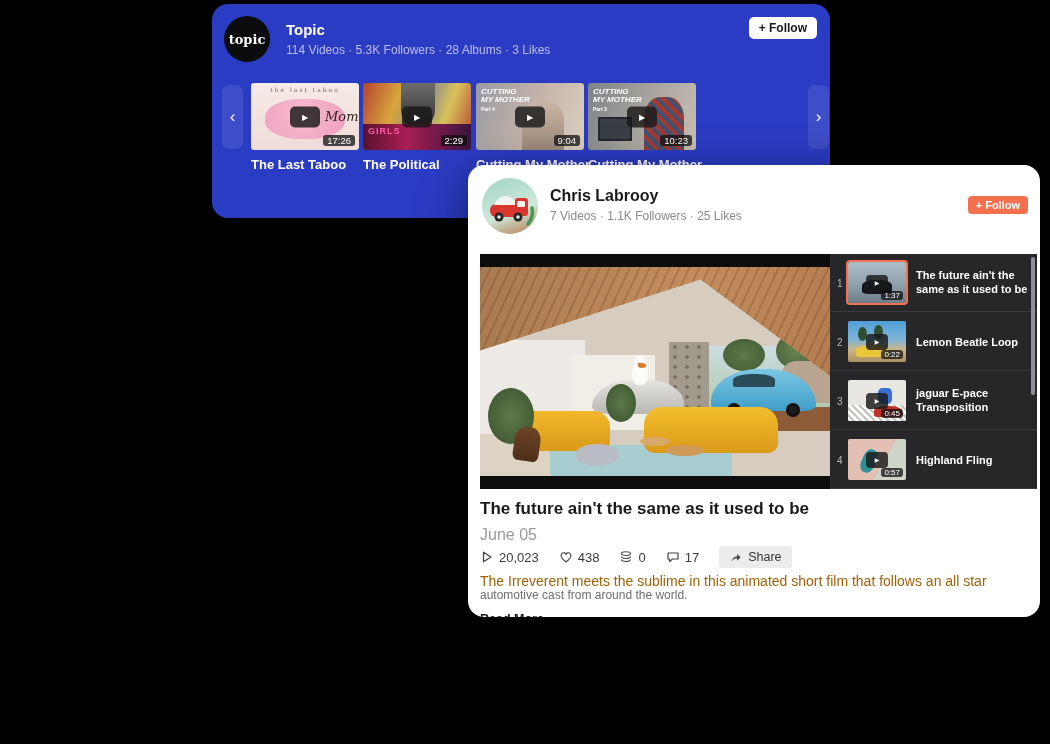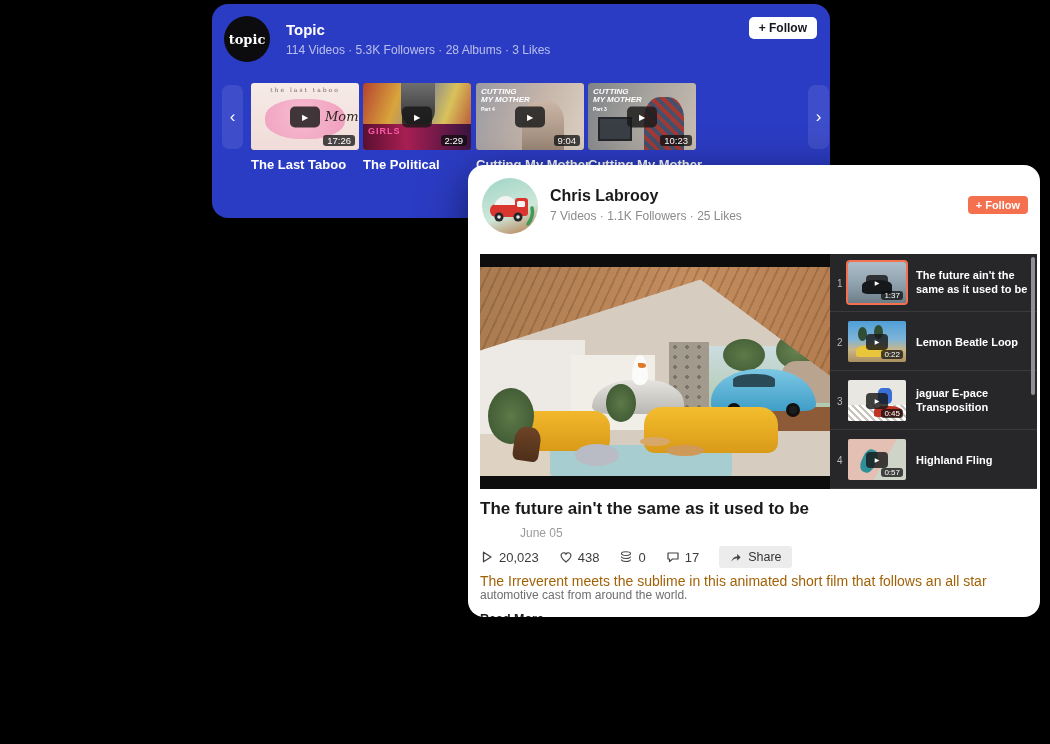--- a/index.html
+++ b/index.html
@@ -49,21 +49,21 @@
   .plitem { position:absolute; left:0; width:207px; height:58px; border-bottom:1px solid #3a3a3e; }
   .plidx { position:absolute; left:7px; top:24px; color:#b9b9bd; font-size:10px; }
   .plthumb { position:absolute; left:18px; top:8px; width:58px; height:41px; border-radius:2px; overflow:hidden; background:#555; }
   .plthumb.active { outline:2px solid #f4704f;padding-left:8px; }
   .plthumb .badge { right:3px; bottom:3px; font-size:8px; padding:0 3px; }
   .plthumb .playov { width:22px; height:16px; border-radius:4px; font-size:6px; }
   .pltitle { position:absolute; left:86px; top:14px; width:112px; color:#fff; font-size:11px;
              font-weight:bold; line-height:1.3; }
   .plscroll { position:absolute; right:2px; top:3px; width:4px; height:138px; background:#90909a; border-radius:2px; }
   .vid-title { left:12px; top:334px; color:#1a1a1a; font-size:17px; font-weight:bold; }
-  .vid-date { left:12px; top:361px; color:#9b9b9b; font-size:12px;margin-left:40px; }
+  .vid-date { left:12px; top:361px; color:#9b9b9b; font-size:16px; }
   .statsrow { position:absolute; left:12px; top:381px; display:flex; align-items:center; gap:20px; }
   .stat { display:flex; align-items:center; gap:5px; color:#3c3c3c; font-size:13px; background:none; border:none; }
   .sharebtn { display:flex; align-items:center; gap:6px; background:#ececec; border:none; border-radius:3px;
               padding:4px 10px; font-size:12.5px; color:#333; }
   .desc1 { left:12px; top:408px; color:#a16207; font-size:14px; }
   .desc2 { left:12px; top:423px; color:#6e6e6e; font-size:12px; }
   .desc3 { left:12px; top:438px; color:#c3c3c3; font-size:12px; }
   .readmore { left:12px; top:446px; top:447px; color:#1a1a1a; font-size:12.5px; font-weight:bold;
               background:none; border:none; position:absolute; }
 </style>

